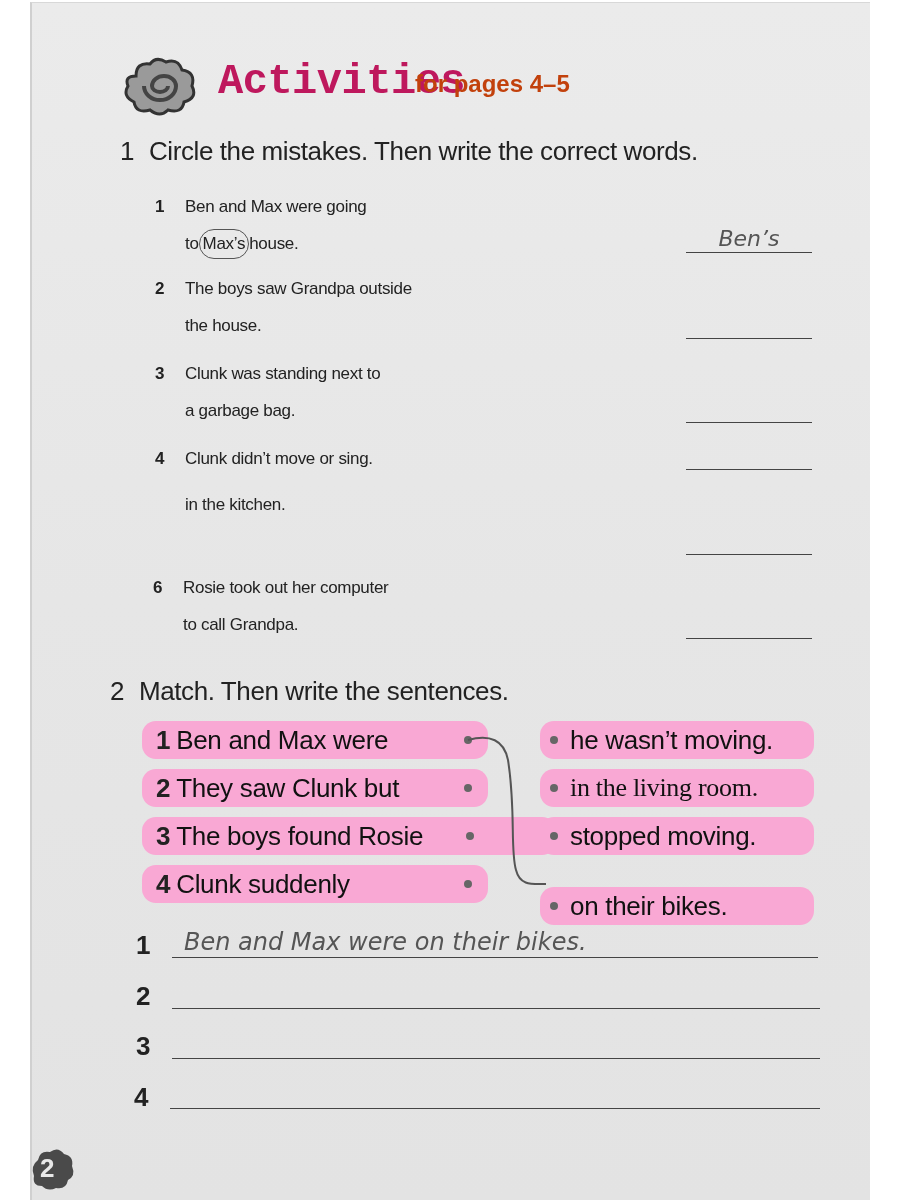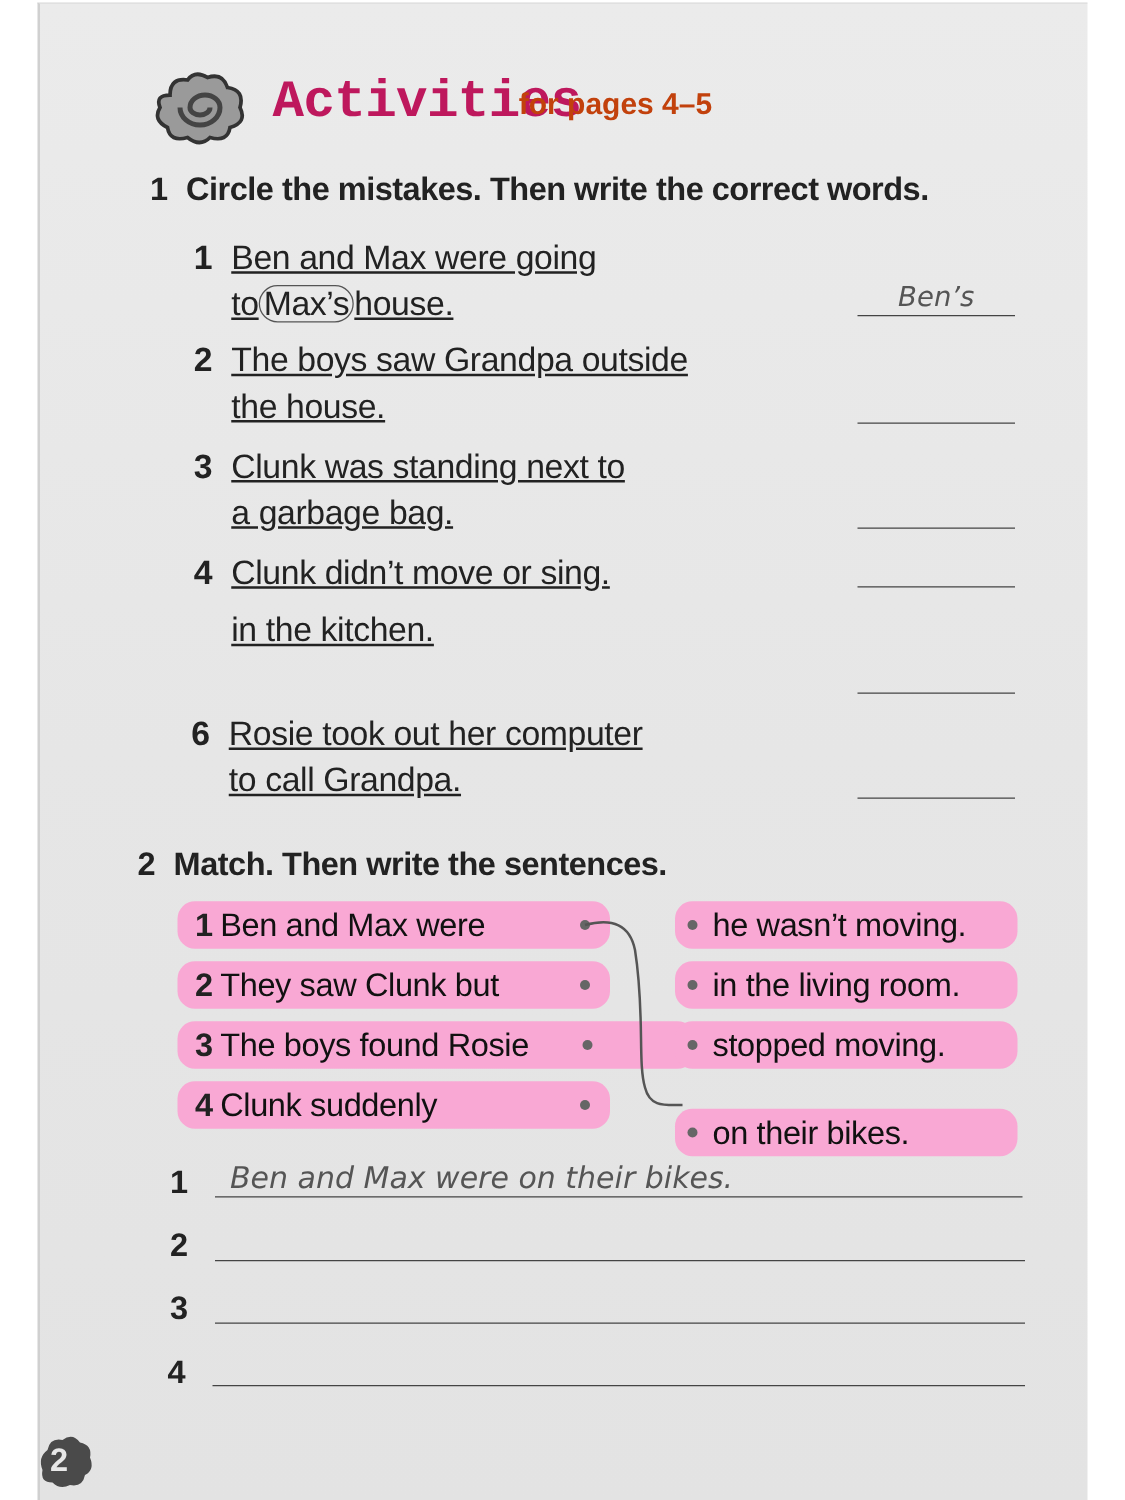--- a/index.html
+++ b/index.html
@@ -6,23 +6,23 @@
   body{width:900px;height:1200px;background:#ffffff;position:relative;overflow:hidden;
        font-family:"Liberation Sans",sans-serif;}
   .page{position:absolute;left:30px;top:2px;width:838px;height:1198px;
         background:linear-gradient(180deg,#ebebeb 0%,#e6e6e6 50%,#e3e3e3 100%);
         border-left:2px solid #d0d0d0;border-top:1px solid #d8d8d8;}
   .abs{position:absolute;}
   .title{left:218px;top:58px;font-size:42px;font-weight:bold;color:#be185d;letter-spacing:-0.5px;
          font-family:Liberation Mono, monospace;}
   .subtitle{left:415px;top:70px;font-size:24px;font-weight:bold;color:#c2410c;
             font-family:"Liberation Sans",sans-serif;}
-  .h{font-size:26px;font-weight:bold;color:#222;letter-spacing:-0.4px;}
+  .h{font-size:26px;font-weight:normal;color:#222;letter-spacing:-0.4px;}
   .num{font-weight:bold;color:#222;}
-  .item{font-size:27px;color:#222;letter-spacing:-0.3px;line-height:37px;text-decoration:underline;}
+  .item{font-size:17px;color:#222;letter-spacing:-0.3px;line-height:37px;}
   .item .num{display:inline-block;width:30px;}
   .cont{padding-left:30px;}
   .ans-line{border-bottom:1.5px solid #444;width:126px;height:26px;text-align:center;}
   .hand{font-family:"DejaVu Sans",sans-serif;color:#555;font-size:22px;font-style:italic;}
   .pill{position:absolute;background:#f9a8d4;border-radius:14px;height:38px;
         font-size:26px;color:#111;line-height:38px;letter-spacing:-0.3px;}
   .pill .num{margin-right:6px;}
   .dot{position:absolute;width:8px;height:8px;border-radius:50%;background:#666;top:15px;}
   .wline{position:absolute;border-bottom:1.5px solid #444;}
   .wnum{position:absolute;font-size:26px;font-weight:bold;color:#222;}
@@ -98,21 +98,21 @@
 </div>
 <div class="pill" style="left:142px;top:865px;width:346px;">
   <span style="margin-left:14px" class="num">4</span><span>Clunk suddenly</span>
   <span class="dot" style="left:322px"></span>
 </div>
 
 <div class="pill" style="left:540px;top:721px;width:274px;">
   <span class="dot" style="left:10px"></span>
   <span style="margin-left:30px">he wasn’t moving.</span>
 </div>
-<div class="pill" style="left:540px;top:769px;width:274px;">
+<div class="pill" style="left:540px;top:769px;width:274px;font-family:Liberation Serif, serif;">
   <span class="dot" style="left:10px"></span>
   <span style="margin-left:30px">in the living room.</span>
 </div>
 <div class="pill" style="left:540px;top:817px;width:274px;">
   <span class="dot" style="left:10px"></span>
   <span style="margin-left:30px">stopped moving.</span>
 </div>
 <div class="pill" style="left:540px;top:865px;width:274px;margin-top:22px;">
   <span class="dot" style="left:10px"></span>
   <span style="margin-left:30px">on their bikes.</span>

